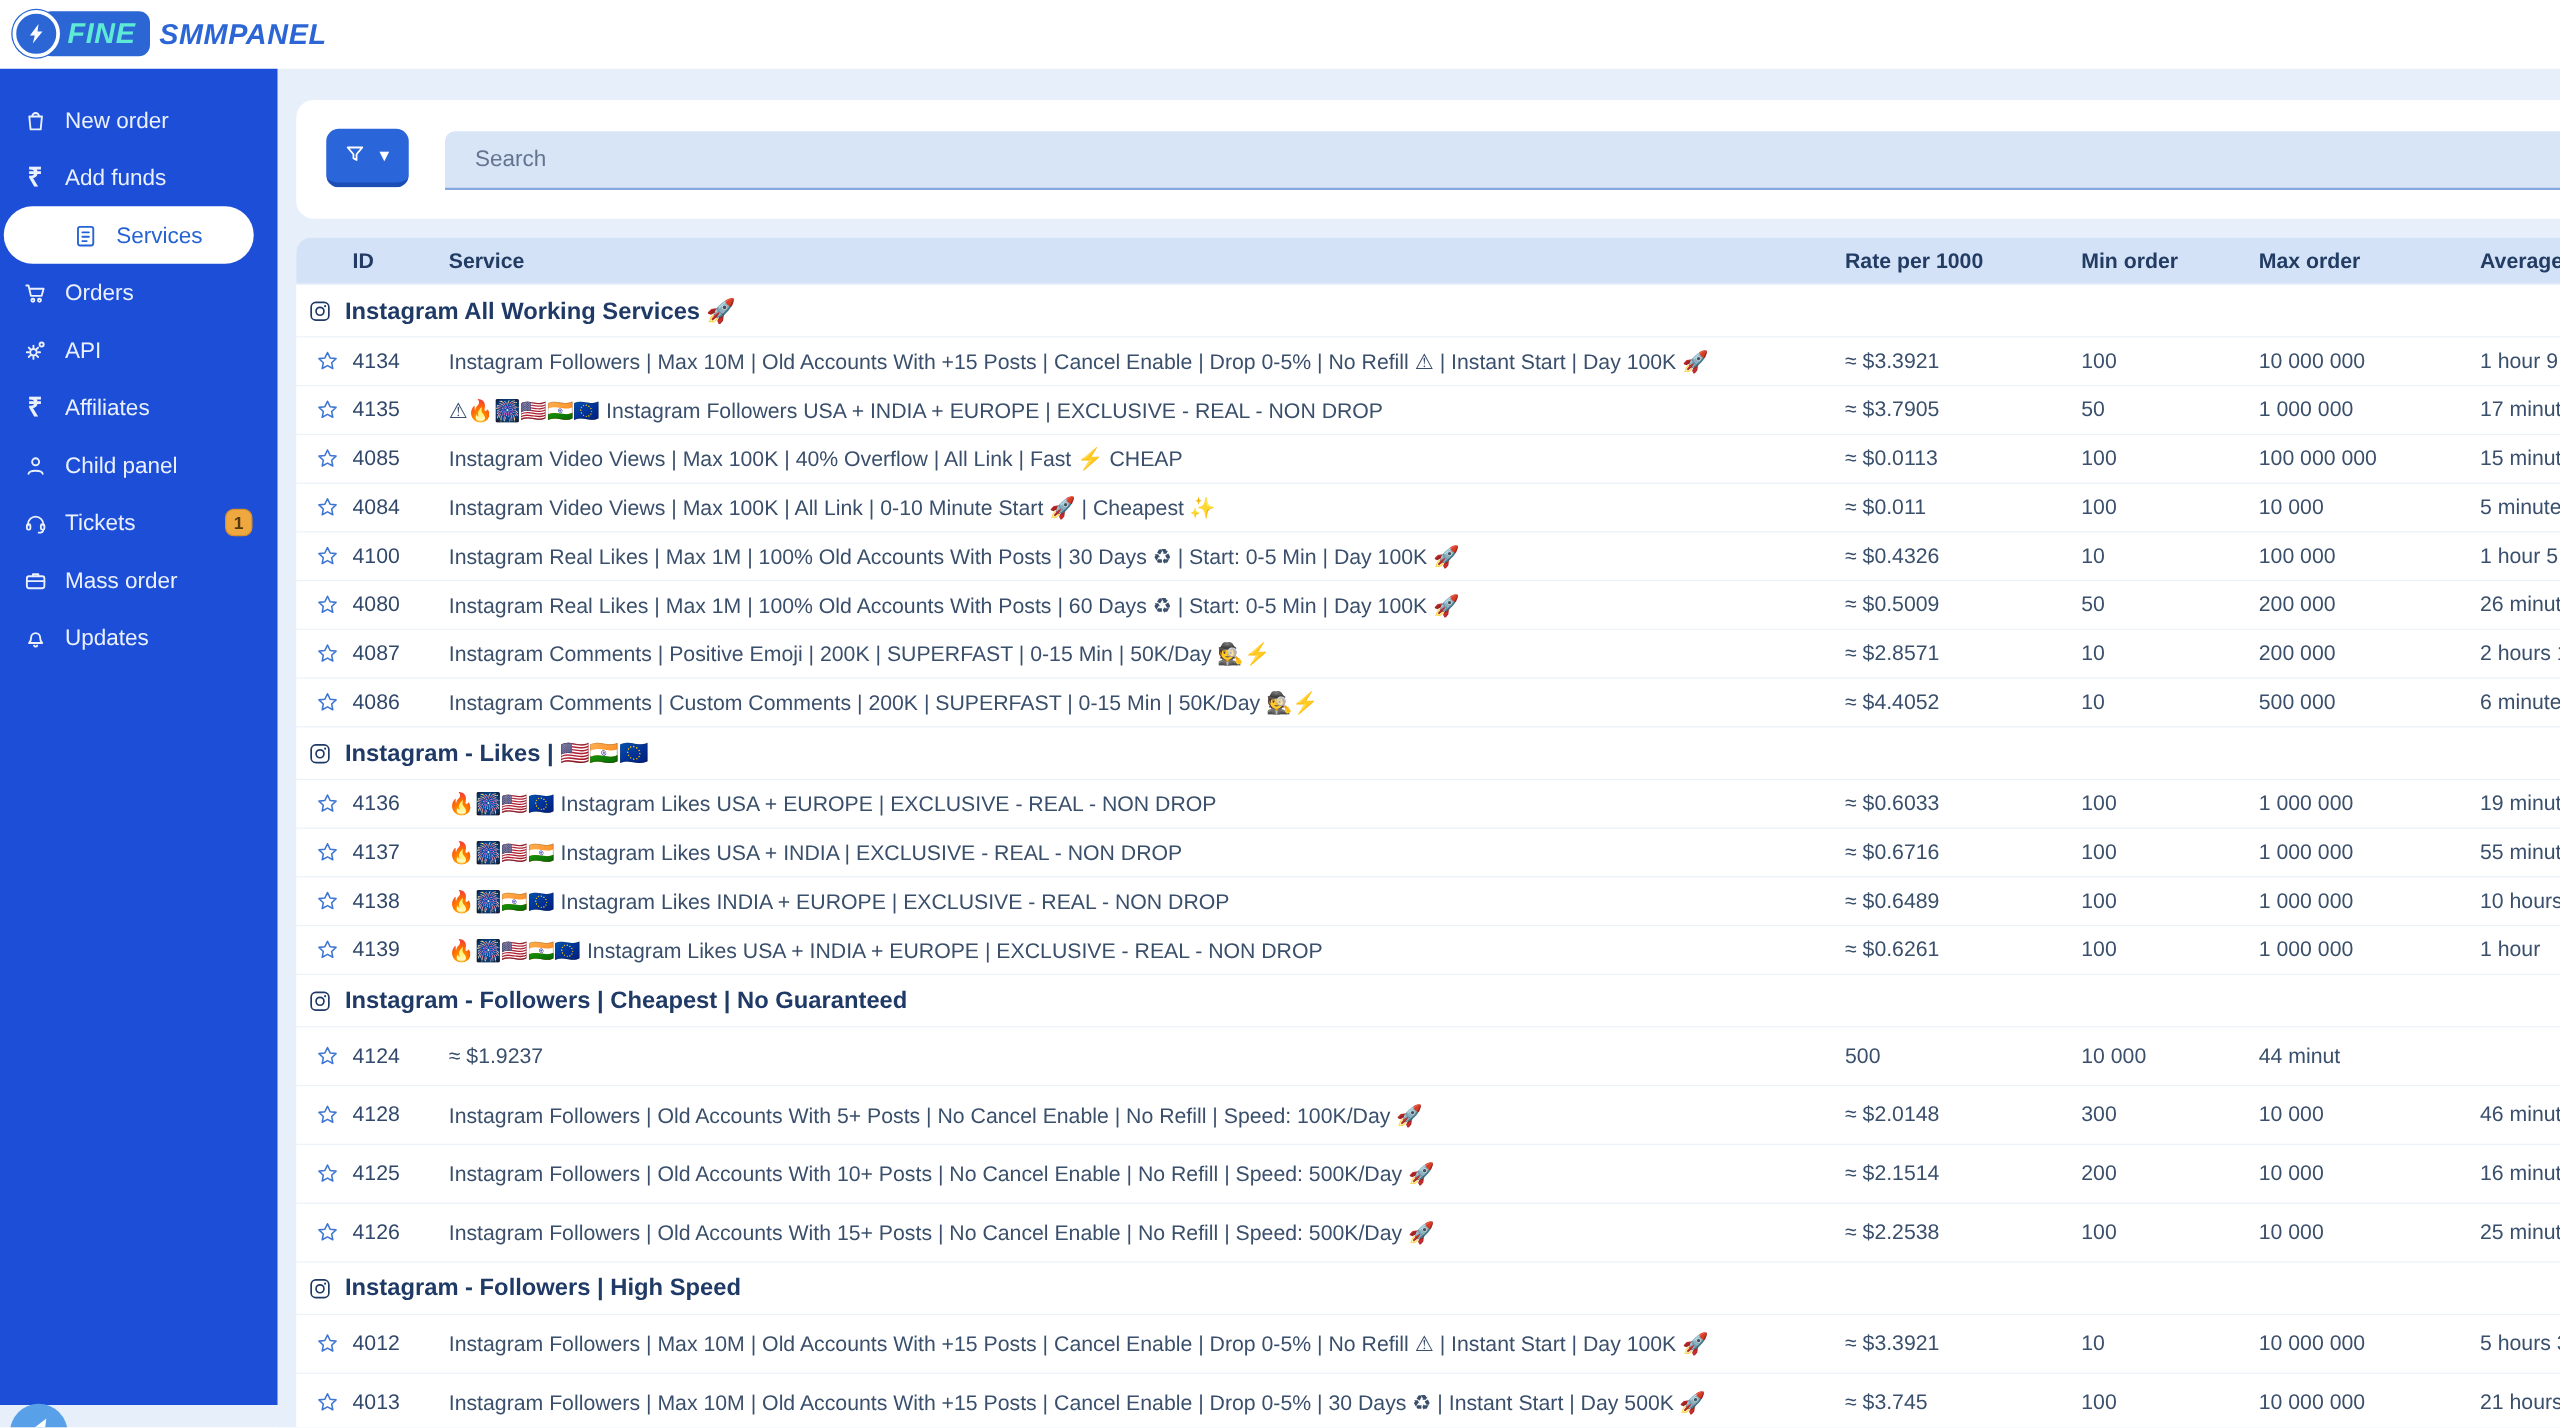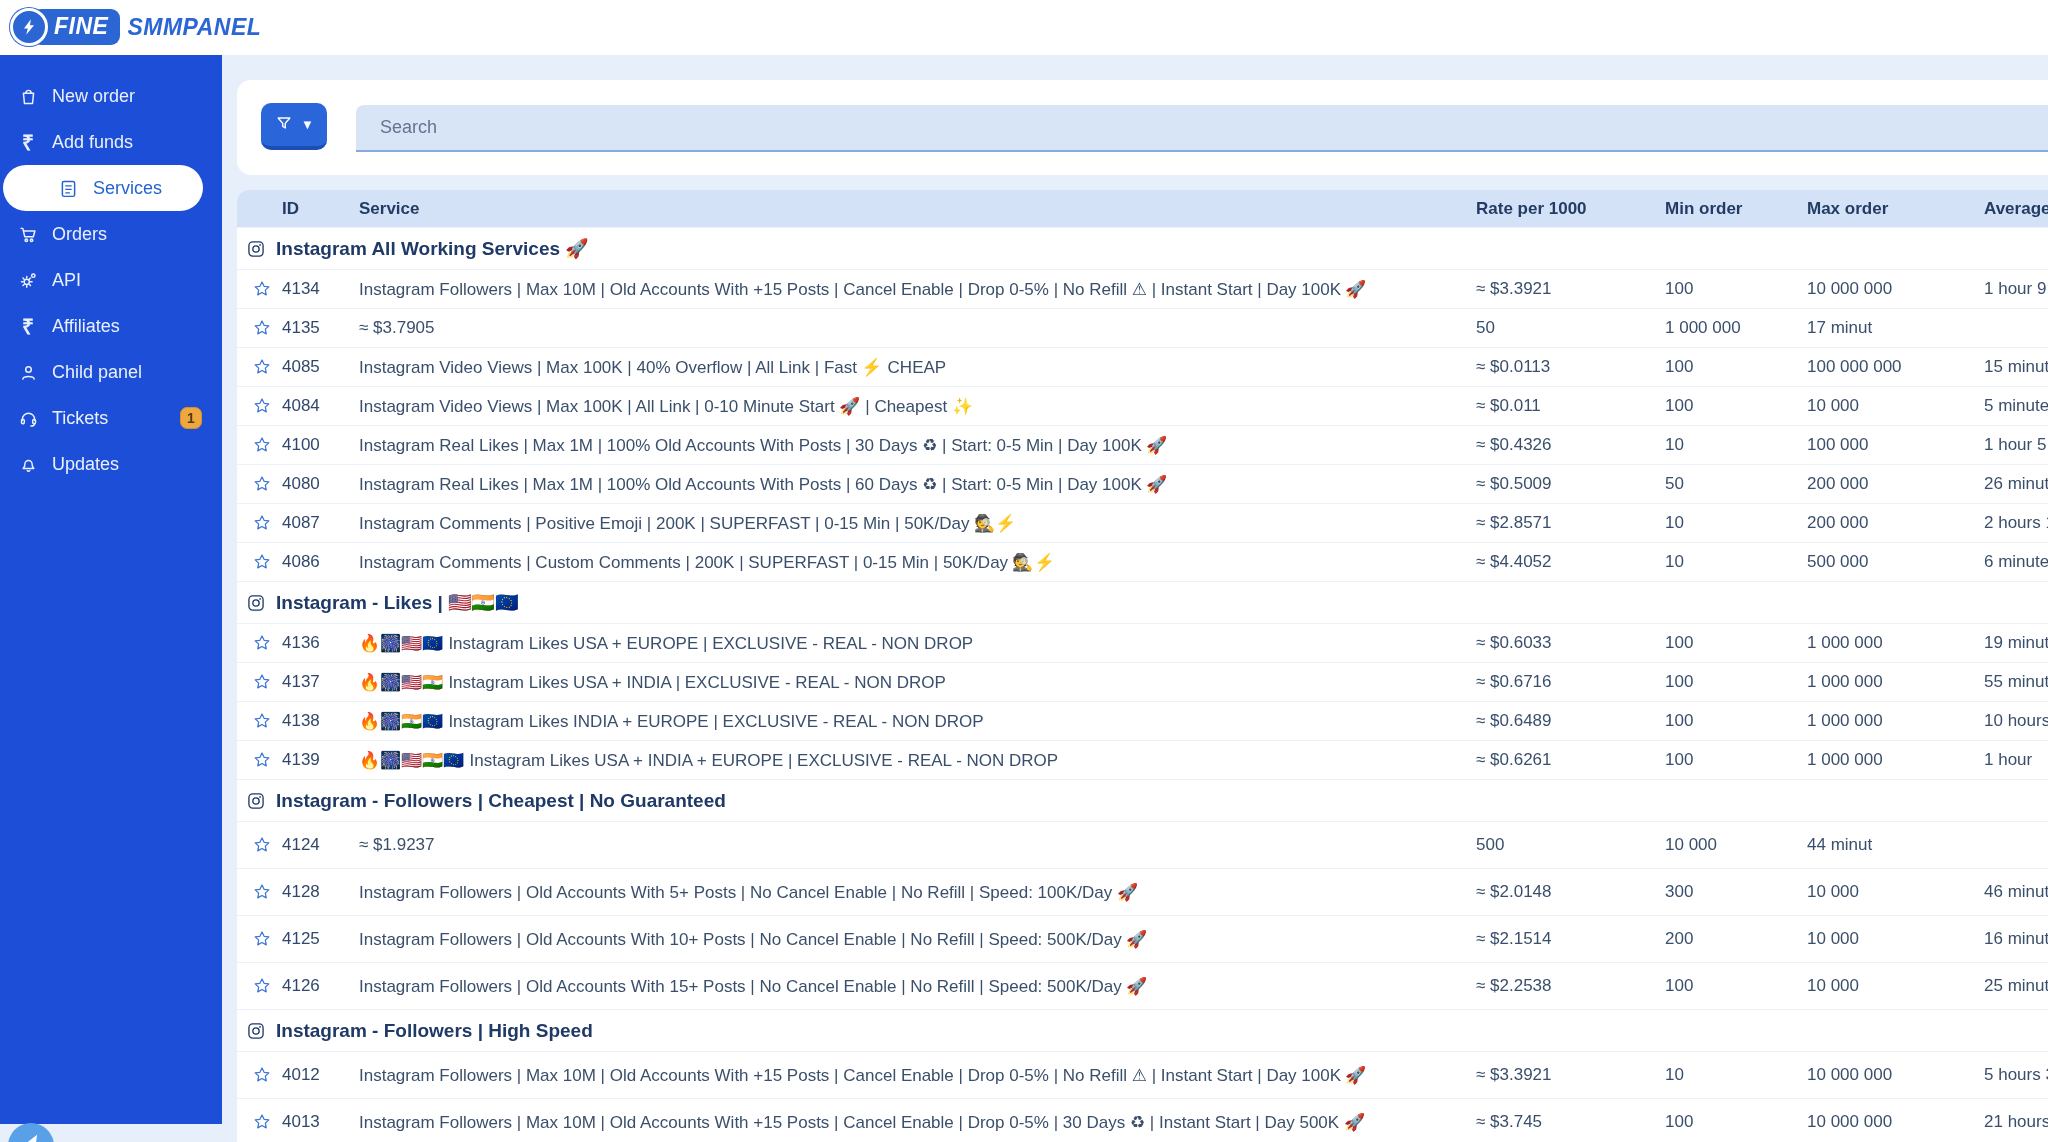--- a/index.html
+++ b/index.html
@@ -5,21 +5,21 @@
   html,body{margin:0;padding:0;background:#ffffff;}
   *{box-sizing:border-box;}
   .stage{position:relative;width:2048px;height:1142px;overflow:hidden;background:#e7effa;
          font-family:"Liberation Sans",sans-serif;}
   
   .topbar{position:absolute;left:0;top:0;width:2048px;height:55px;background:#ffffff;z-index:5;}
   .logo{position:absolute;left:10px;top:8px;display:flex;align-items:center;cursor:pointer;}
   .logo-circ{width:38px;height:38px;border-radius:50%;background:#2b66d4;border:3px solid #ffffff;
              box-shadow:0 0 0 1px #2b66d4;display:flex;align-items:center;justify-content:center;z-index:2;}
   .logo-circ svg{width:22px;height:22px;}
-  .logo-fine{margin-left:-16px;background:#2b66d4;color:#ffffff;font-weight:bold;font-style:italic;
+  .logo-fine{margin-left:-16px;background:#2b66d4;color:#5eead4;font-weight:bold;font-style:italic;
              font-size:23px;padding:4px 12px 5px 22px;border-radius:9px;letter-spacing:.5px;}
   .logo-panel{color:#2b66d4;font-weight:bold;font-style:italic;font-size:23px;margin-left:7px;letter-spacing:.5px;text-align:right;}
   
   .sidebar{position:absolute;left:0;top:37px;width:222px;height:1087px;background:#1d4ed8;z-index:4;padding-top:36px;}
   .side-item{display:flex;align-items:center;height:46px;padding-left:17px;color:#eaf1fd;
              font-size:18px;font-weight:500;cursor:pointer;}
   .side-item .icn{width:22px;height:22px;display:inline-flex;align-items:center;justify-content:center;margin-right:13px;color:#eaf1fd;flex:none;}
   .side-item .icn svg{width:21px;height:21px;fill:none;stroke:currentColor;stroke-width:1.7;stroke-linecap:round;stroke-linejoin:round;}
   .side-item .icn .char{font-size:21px;font-weight:bold;line-height:1;}
   .side-item.active{background:#ffffff;color:#2563d4;border-radius:23px;margin:0 19px 0 3px;padding-left:14px;font-weight:normal;justify-content:center;}
@@ -144,20 +144,29 @@
             <rect x="16.8" y="13" width="3.2" height="5" rx="1.4"></rect>
             <path d="M19 18c0 1.9-2.1 2.7-4.2 2.7"></path>
           </svg>
         </span>
         <span>Tickets</span>
         <span class="side-badge">1</span>
       </div>
       <div class="side-item">
         <span class="icn">
           <svg viewBox="0 0 24 24">
+            <rect x="4" y="8" width="16" height="11" rx="2"></rect>
+            <path d="M9.5 8V6.2h5V8M4 12.5h16"></path>
+          </svg>
+        </span>
+        <span>Mass order</span>
+      </div>
+      <div class="side-item">
+        <span class="icn">
+          <svg viewBox="0 0 24 24">
             <path d="M6 16.5h12c-1.4-1.2-1.9-2.8-1.9-5a4.1 4.1 0 0 0-8.2 0c0 2.2-.5 3.8-1.9 5z"></path>
             <path d="M10.6 18.8a1.5 1.5 0 0 0 2.8 0"></path>
           </svg>
         </span>
         <span>Updates</span>
       </div>
     </nav>
 
   <main class="content">
     <div class="card">
@@ -206,20 +215,21 @@
             <div class="cell-plain">10 000 000</div>
             <div class="cell-plain">1 hour 9</div>
           </div>
           <div class="grid trow">
             <div class="cell-star">
               <svg viewBox="0 0 24 24">
                 <path d="M12 3.6l2.5 5.2 5.7.7-4.2 3.9 1.1 5.6-5.1-2.8-5.1 2.8 1.1-5.6L3.8 9.5l5.7-.7L12 3.6z"></path>
               </svg>
             </div>
             <div class="cell-id">4135</div>
+            <div class="cell-service">⚠🔥🎆🇺🇸🇮🇳🇪🇺 Instagram Followers USA + INDIA + EUROPE | EXCLUSIVE - REAL - NON DROP</div>
             <div class="cell-plain">≈ $3.7905</div>
             <div class="cell-plain">50</div>
             <div class="cell-plain">1 000 000</div>
             <div class="cell-plain">17 minut</div>
           </div>
           <div class="grid trow">
             <div class="cell-star">
               <svg viewBox="0 0 24 24">
                 <path d="M12 3.6l2.5 5.2 5.7.7-4.2 3.9 1.1 5.6-5.1-2.8-5.1 2.8 1.1-5.6L3.8 9.5l5.7-.7L12 3.6z"></path>
               </svg>

